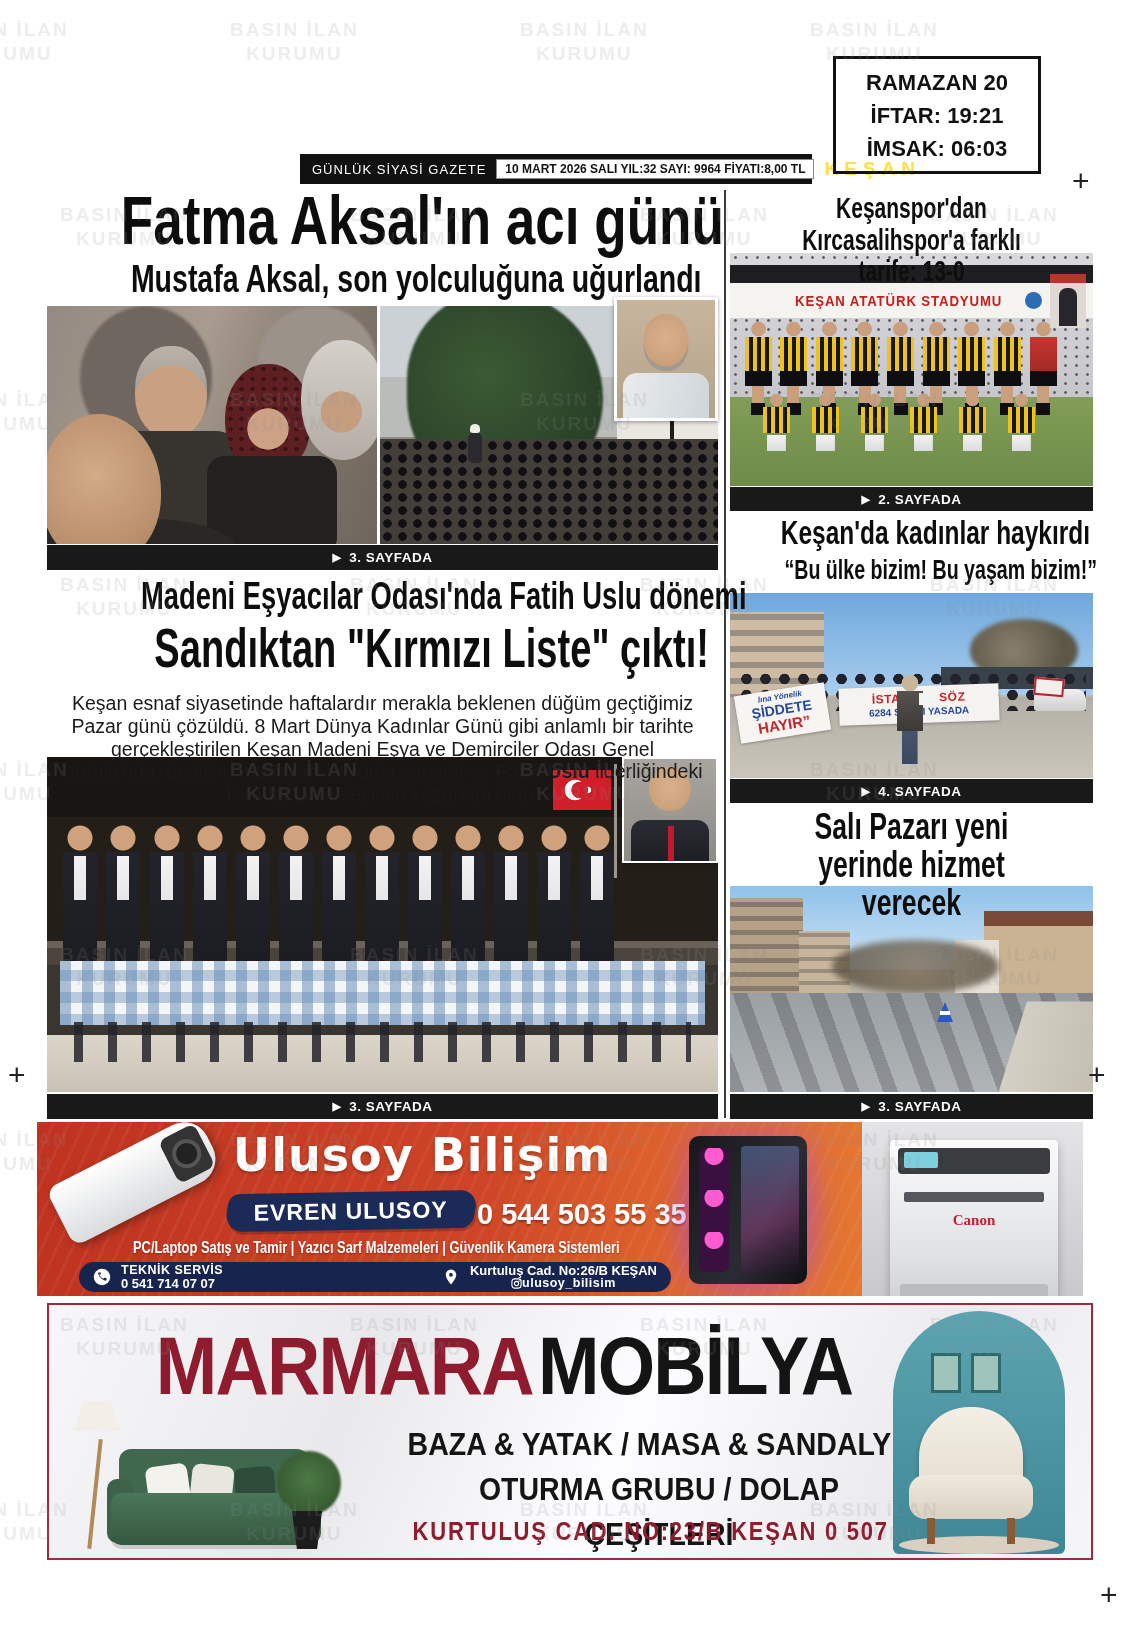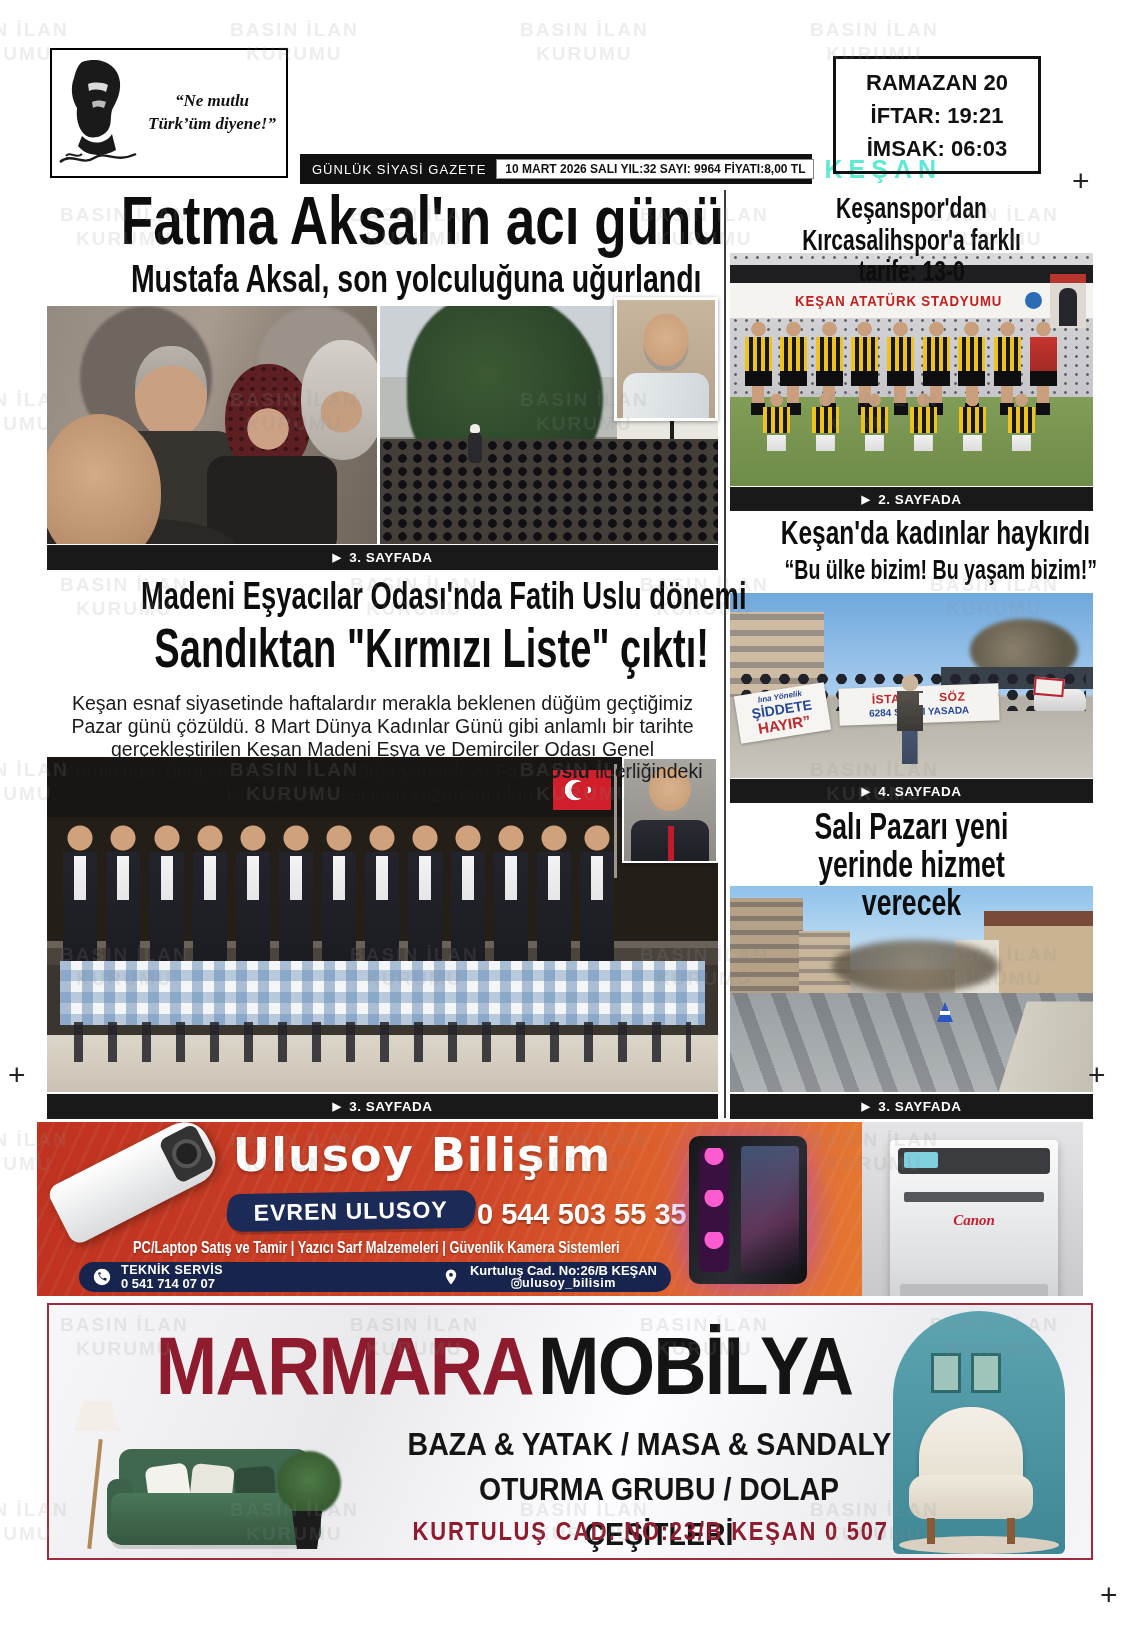--- a/index.html
+++ b/index.html
@@ -23,21 +23,21 @@
   .logo-wrap { position:absolute; left:300px; top:52px; width:512px; height:132px; z-index:2; }
   .logo-red { position:absolute; left:0; right:0; top:0; bottom:30px; background:#e31e24;
               display:flex; align-items:center; justify-content:center; }
   .logo-text { font-size:96px; font-weight:900; color:#fff; letter-spacing:4px; line-height:.9;
                -webkit-text-stroke:4px #0b0b0b; text-shadow:0 0 2px #000; }
   .logo-bar { position:absolute; left:0; right:0; bottom:0; height:30px; background:#111;
               display:flex; align-items:center; }
   .tagline { color:#fff; font-weight:400; font-size:13px; letter-spacing:1px; padding:0 10px 0 12px; white-space:nowrap;}
   .datebox { background:#fff; border:1px solid #888; color:#111; font-weight:700; font-size:12px;
              padding:2px 8px; white-space:nowrap; }
-  .logo-kesan { margin-left:auto; color:#5eead4; font-weight:900; font-size:25px; letter-spacing:6px;
+  .logo-kesan { margin-left:auto; color:#fde047; font-weight:900; font-size:19px; letter-spacing:6px;
                 padding:0 10px; }
   .ramazanbox { position:absolute; left:833px; top:56px; width:208px; height:118px; border:3px solid #111;
                 display:flex; flex-direction:column; align-items:center; justify-content:center;
                 font-weight:700; font-size:22px; line-height:1.5; color:#111; z-index:2; }
 
   
   .hl { position:absolute; font-weight:900; color:#0d0d0d; text-align:center; line-height:1; z-index:3; }
   .cx { transform:scaleX(var(--sx,.78)); transform-origin:50% 50%; }
   .nowrap { white-space:nowrap; }
 
@@ -257,21 +257,21 @@
   .pcase { position:absolute; left:52px; top:14px; width:118px; height:148px; border-radius:10px;
            background:linear-gradient(120deg,#17171c,#2b2b33 60%,#101014);
            box-shadow:0 0 34px rgba(170,70,230,.55); }
   .pcase::before { content:""; position:absolute; left:10px; top:12px; width:30px; height:124px; border-radius:6px;
                    background:radial-gradient(circle at 50% 18%, #ff5bd0 9px, #3a1040 10px) 0 0/100% 42px; }
   .pcase::after { content:""; position:absolute; right:8px; top:10px; width:58px; height:128px; border-radius:4px;
                   background:linear-gradient(160deg, rgba(120,180,255,.35), rgba(255,90,210,.25) 60%, rgba(20,20,30,.6)); }
   .przone { position:absolute; left:825px; top:0; width:221px; height:174px;
             background:linear-gradient(#e4e4e6,#c9c9cc); }
   .printer { position:absolute; left:28px; top:18px; width:168px; height:178px; border-radius:4px;
-             background:linear-gradient(#fbfbfb,#dddfe2 70%,#c9cbcf); box-shadow:0 4px 8px rgba(0,0,0,.25);font-style:italic; }
+             background:linear-gradient(#fbfbfb,#dddfe2 70%,#c9cbcf); box-shadow:0 4px 8px rgba(0,0,0,.25); }
   .printer .top { position:absolute; left:8px; top:8px; right:8px; height:26px; border-radius:4px;
                   background:#3a3c40; }
   .printer .scr { position:absolute; left:14px; top:12px; width:34px; height:16px; background:#7fd0df; border-radius:2px;}
   .printer .slot { position:absolute; left:14px; top:52px; right:14px; height:10px; background:#55575c; border-radius:2px; }
   .printer .tray { position:absolute; left:10px; bottom:12px; right:10px; height:22px; background:#babcc0; border-radius:3px; }
   .printer .brand { position:absolute; left:0; right:0; top:72px; text-align:center; color:#c42031;
                     font-weight:700; font-size:15px; font-family:"Liberation Serif", serif; }
 
   
   .ad2 { position:absolute; left:47px; top:1303px; width:1046px; height:257px; border:2px solid #9c2b3c;
@@ -318,32 +318,20 @@
 </head>
 <body>
 
 <div class="page">
 
   <div class="crop" style="left:1072px; top:166px;">+</div>
   <div class="crop" style="left:8px; top:1060px;">+</div>
   <div class="crop" style="left:1088px; top:1060px;">+</div>
   <div class="crop" style="left:1100px; top:1580px;">+</div>
 
-  <div class="atabox">
-    <svg class="ata-sketch" viewBox="0 0 92 118">
-      <path d="M30 8 C48 2 66 10 68 28 C69 40 64 48 60 56 C58 64 60 70 56 76 C50 84 38 86 32 80 C26 74 24 64 25 54 C20 46 18 34 22 24 C24 16 26 11 30 8 Z" fill="#1a1a1a"></path>
-      <path d="M36 30 C42 28 50 28 56 31 L54 38 C48 35 42 35 37 37 Z" fill="#fff" opacity=".85"></path>
-      <path d="M40 48 C44 46 50 46 54 48 L52 54 C48 52 44 52 41 54 Z" fill="#fff" opacity=".7"></path>
-      <path d="M30 82 C40 92 54 90 60 80 L64 96 C50 104 34 102 26 92 Z" fill="#1a1a1a"></path>
-      <path d="M8 108 C20 98 30 112 42 104 C54 96 62 110 84 100" stroke="#1a1a1a" stroke-width="2.4" fill="none"></path>
-      <path d="M14 102 C18 96 24 106 30 100" stroke="#1a1a1a" stroke-width="2" fill="none"></path>
-    </svg>
-    <div class="motto">“Ne mutlu
-Türk’üm diyene!”</div>
-  </div>
 
   <div class="logo-wrap">
     <div class="logo-bar">
       <span class="tagline">GÜNLÜK SİYASİ GAZETE</span>
       <span class="datebox">10 MART 2026 SALI YIL:32 SAYI: 9964 FİYATI:8,00 TL</span>
       <span class="logo-kesan">KEŞAN</span>
     </div>
   </div>
 
   <div class="ramazanbox">

